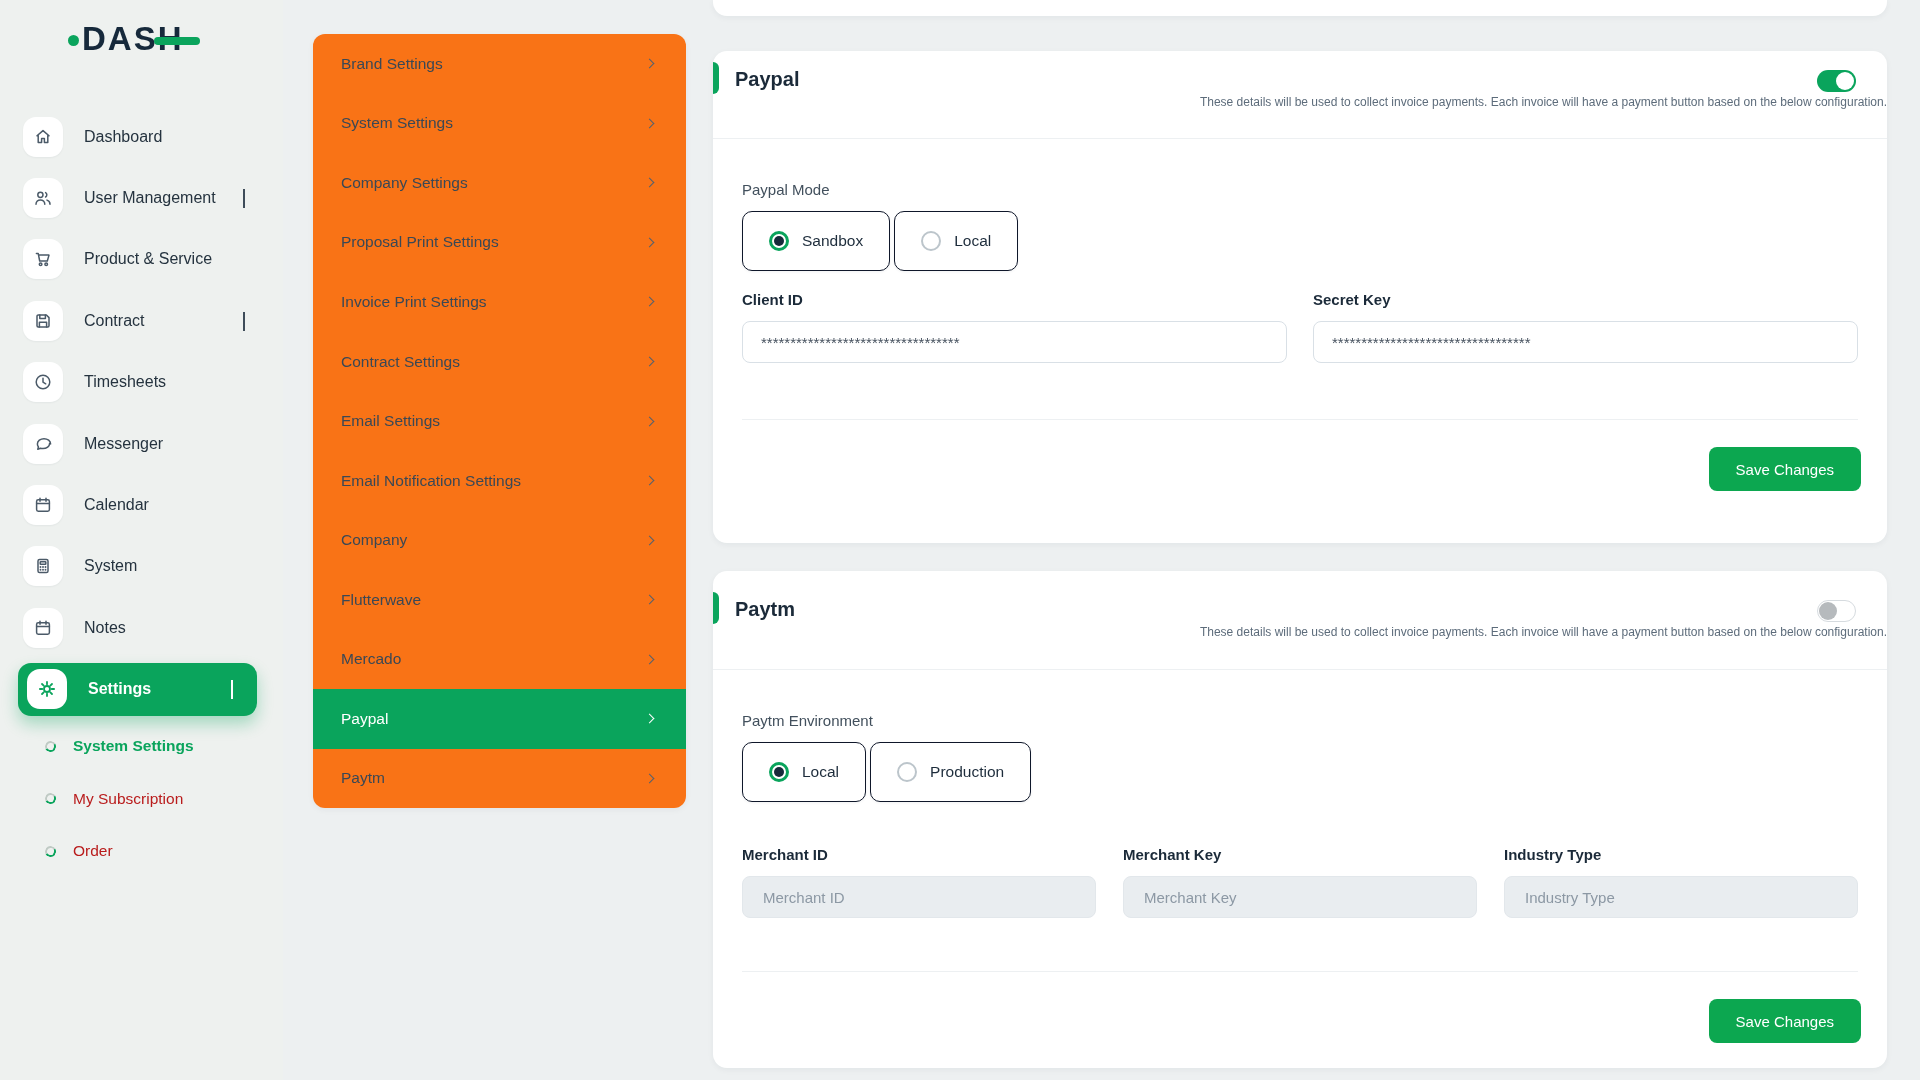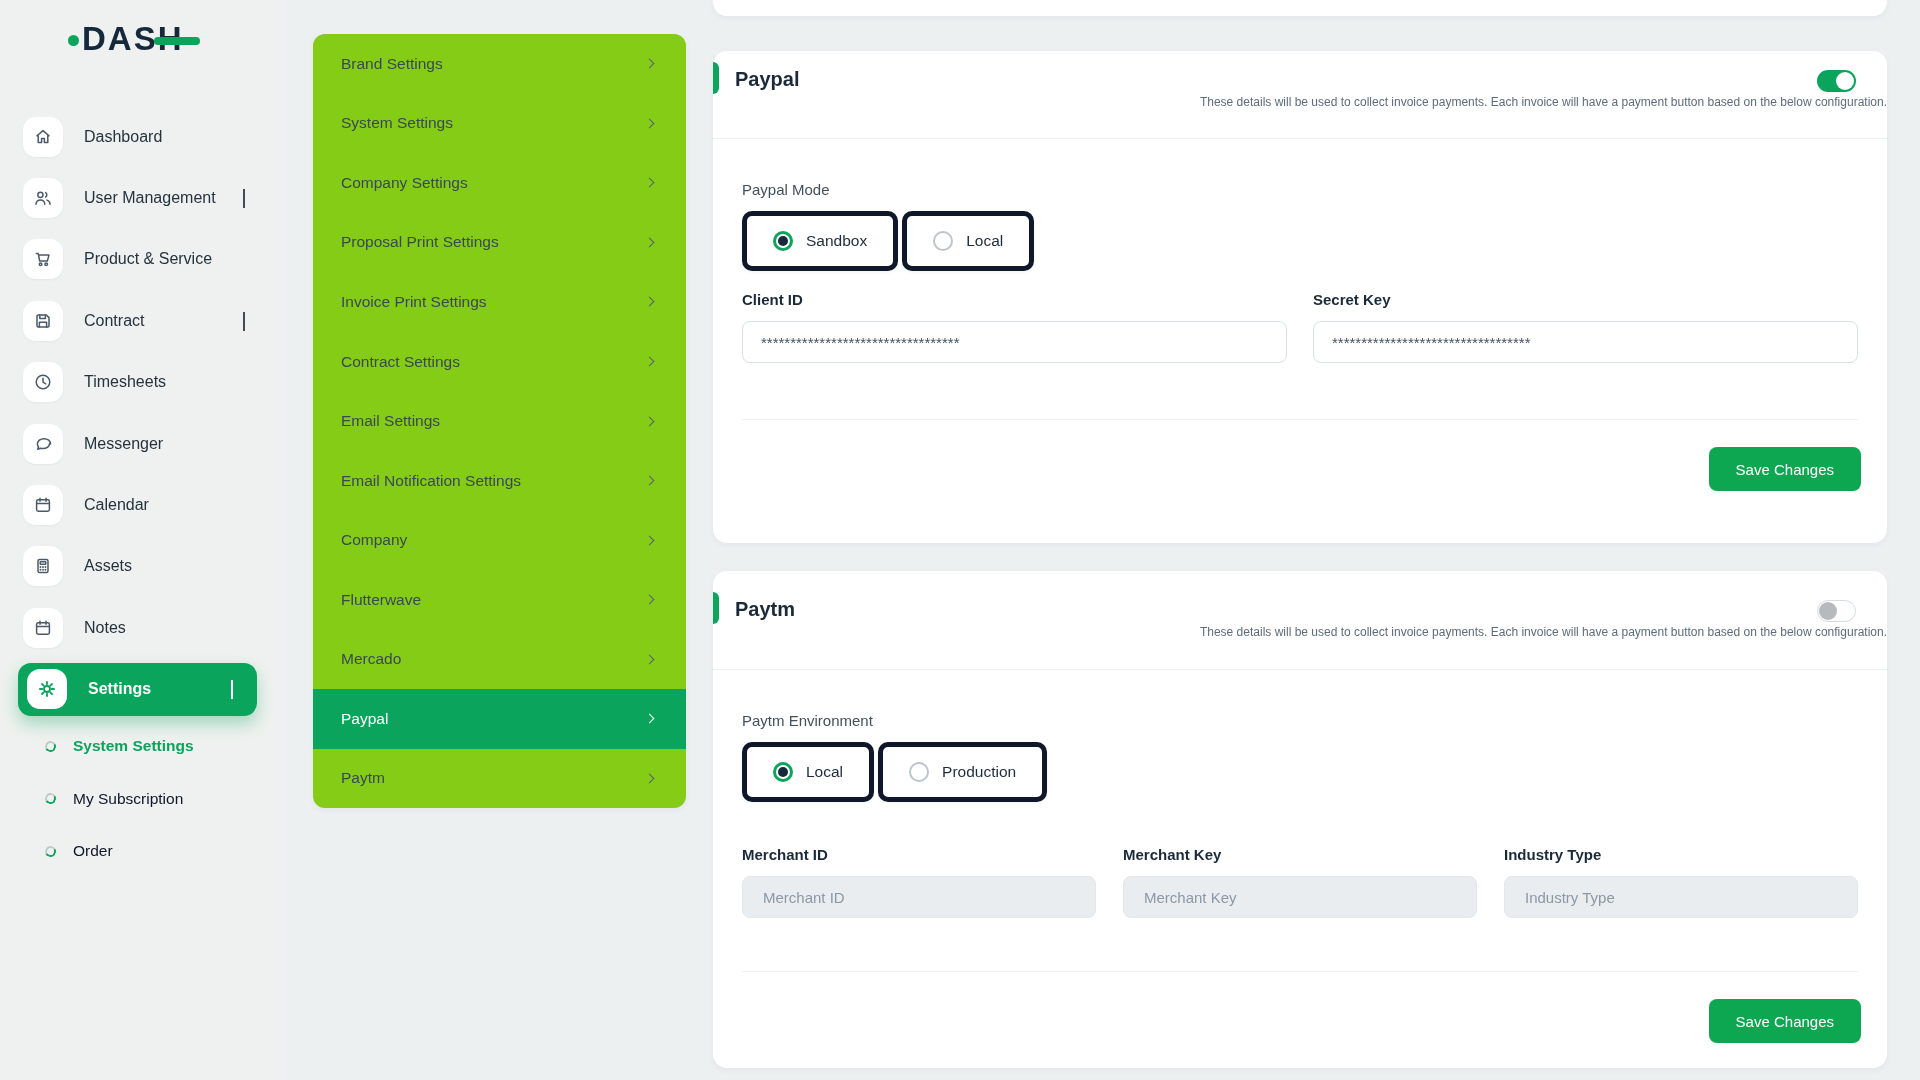--- a/index.html
+++ b/index.html
@@ -26,26 +26,26 @@
   .chev { width:8px; height:8px; border-right:2px solid #3e4c59; border-bottom:2px solid #3e4c59; flex:none; }
   .chev.right { transform:rotate(-45deg); }
   .chev.down { transform:rotate(45deg); margin-top:-4px; }
   .nav-chev { margin-left:auto; margin-right:38px; }
   .nav-item.active { background:#0aa45c; height:53px; margin:4.2px 26px 4.2px 18px; border-radius:13px; padding-left:9px; color:#fff; font-weight:700; box-shadow:0 8px 16px rgba(10,164,92,.32); }
   .nav-item.active .icon-box { color:#0aa45c; box-shadow:none; }
   .nav-item.active .chev { border-color:#fff; }
   .nav-item.active .nav-chev { margin-right:24px; }
 
   .subnav { margin-top:1px; }
-  .subnav-item { height:52.5px; display:flex; align-items:center; padding-left:45px; font-size:15.5px; color:#0f172a; cursor:pointer; }
+  .subnav-item { height:52.5px; display:flex; align-items:center; padding-left:45px; font-size:15.5px; color:#b91c1c; cursor:pointer; }
   .bullet { width:11px; height:11px; border-radius:50%; border:2px solid #bfcac4; border-bottom-color:#0aa45c; border-right-color:#0aa45c; transform:rotate(15deg); margin-right:17px; flex:none; }
   .subnav-item.active { color:#0aa45c; font-weight:700; }
 
   
-  .settings-panel { position:absolute; left:313px; top:34px; width:373px; height:774px; background:#84cc16; border-radius:12px; box-shadow:0 2px 6px rgba(25,40,55,.05); overflow:hidden; }
+  .settings-panel { position:absolute; left:313px; top:34px; width:373px; height:774px; background:#f97316; border-radius:12px; box-shadow:0 2px 6px rgba(25,40,55,.05); overflow:hidden; }
   .menu-row { height:59.55px; display:flex; align-items:center; padding:0 33px 0 28px; font-size:15.5px; color:#3a4855; cursor:pointer; }
   .menu-row .chev { width:7px; height:7px; border-width:1.8px; border-color:#55616d; margin-left:auto; }
   .menu-row.active { background:#0aa45c; color:#fff; }
   .menu-row.active .chev { border-color:#fff; }
 
   
   .main { position:absolute; left:713px; width:1174px; top:0; bottom:0; }
   .card { background:#fff; border-radius:14px; box-shadow:0 2px 6px rgba(25,40,55,.05); position:absolute; left:0; right:0; }
   .card-partial { top:0; height:16px; border-radius:0 0 14px 14px; }
   .card-pp { top:51px; height:492px; }
@@ -70,21 +70,21 @@
   .toggle.on { background:#0aa45c; }
   .toggle.on .knob { right:2px; }
   .toggle.off { background:#fff; border:1.5px solid #d6dbdf; }
   .toggle.off .knob { left:1px; top:1px; background:#b6babd; }
 
   .divider { height:1px; background:#edf0f2; }
 
   .card-body { padding:0 29px; }
   .section-label { margin-top:42px; font-size:15px; color:#42505d; }
   .radio-row { display:flex; gap:4px; margin-top:13px; }
-  .radio-box { display:flex; align-items:center; gap:13px; background:#fff; border:5px solid #0f172a; border-radius:10px; height:60px; padding:0 26px; font-size:15.5px; color:#1d2c3b; box-shadow:0 1px 3px rgba(25,40,55,.06); cursor:pointer; }
+  .radio-box { display:flex; align-items:center; gap:13px; background:#fff; border:1px solid #0f172a; border-radius:10px; height:60px; padding:0 26px; font-size:15.5px; color:#1d2c3b; box-shadow:0 1px 3px rgba(25,40,55,.06); cursor:pointer; }
   .radio { width:20px; height:20px; border-radius:50%; border:2px solid #bcc5cb; background:#fff; flex:none; position:relative; }
   .radio.checked { border:3.5px solid #0aa45c; }
   .radio.checked::after { content:""; position:absolute; inset:2px; border-radius:50%; background:#17293a; }
 
   .grid-2 { display:grid; grid-template-columns:1fr 1fr; column-gap:26px; margin-top:20px; }
   .grid-3 { display:grid; grid-template-columns:1fr 1fr 1fr; column-gap:27px; margin-top:44px; }
   .form-group label { display:block; font-size:15px; font-weight:700; color:#1b2a39; }
   .text-input { margin-top:13px; width:100%; height:42px; border:1px solid #d9e0e6; border-radius:8px; padding:0 18px; font-size:15px; color:#47525f; background:#fff; font-family:inherit; outline:none; }
   .text-input.disabled { background:#e9edf0; border-color:#e2e7eb; padding:0 20px; color:#8c98a4; }
   .text-input::placeholder { color:#8c98a4; opacity:1; }
@@ -182,21 +182,21 @@
       </div>
 
       <div class="nav-item">
         <span class="icon-box">
           <svg width="20" height="20" viewBox="0 0 20 20" fill="none" stroke="currentColor" stroke-width="1.5" stroke-linecap="round" stroke-linejoin="round">
               <rect x="5" y="3.4" width="10" height="13.2" rx="1.6"></rect>
               <rect x="7.2" y="5.8" width="5.6" height="2.4" rx=".5"></rect>
               <path d="M7.5 11h.01M10 11h.01M12.5 11h.01M7.5 13.8h.01M10 13.8h.01M12.5 13.8h.01" stroke-width="1.9"></path>
             </svg>
         </span>
-        <span class="nav-label">Assets</span>
+        <span class="nav-label">System</span>
       </div>
 
       <div class="nav-item">
         <span class="icon-box">
           <svg width="20" height="20" viewBox="0 0 20 20" fill="none" stroke="currentColor" stroke-width="1.5" stroke-linecap="round" stroke-linejoin="round">
               <rect x="3.6" y="4.8" width="12.8" height="11.4" rx="1.6"></rect>
               <path d="M3.6 8.6h12.8M7 3.2v3M13 3.2v3"></path>
             </svg>
         </span>
         <span class="nav-label">Notes</span>

